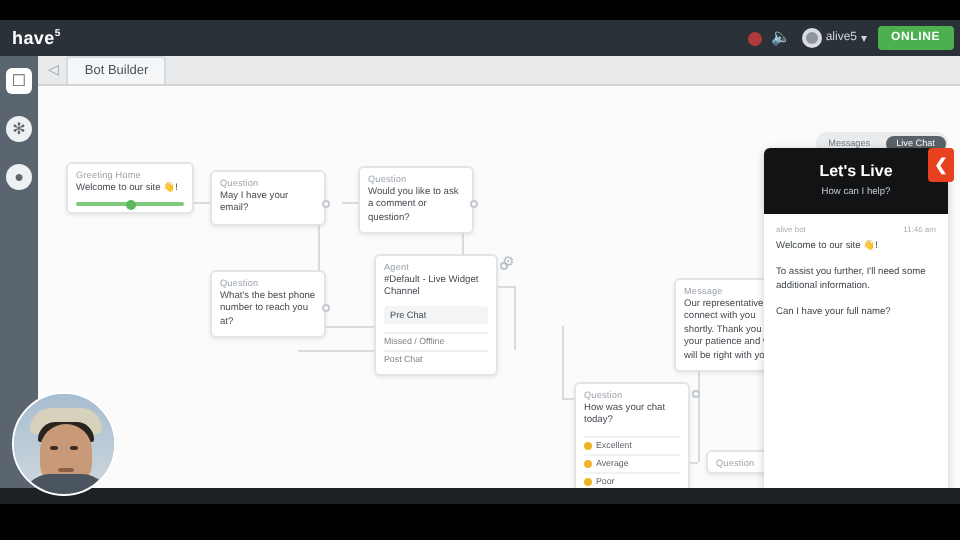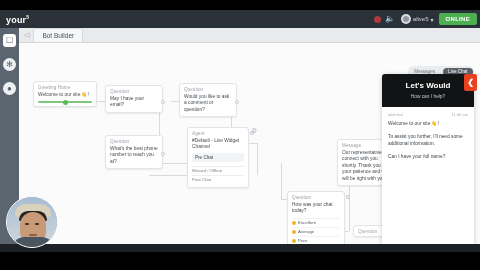--- a/index.html
+++ b/index.html
@@ -169,21 +169,21 @@
 <body>
 
 <div id="screen">
 
   <div class="bar-top"></div>
 
   <div class="app">
 
     <div class="topbar">
       <div class="brand">
-        <span>your</span><sup>5</sup>
+        <span>have</span><sup>5</sup>
       </div>
       <div class="topbar-right">
         <span class="rec-dot"></span>
         <span class="spk">🔈</span>
         <span class="user-chip">
           <span class="avatar-sm"></span>
           <span>alive5</span>
           <span>▾</span>
         </span>
         <span class="online-btn">ONLINE</span>
@@ -298,21 +298,21 @@
         <div class="wtab">
           <span>Messages</span>
         </div>
         <div class="wtab active">
           <span>Live Chat</span>
         </div>
       </div>
 
       <div class="widget">
         <div class="widget-head">
-          <div class="widget-title">Let's Would</div>
+          <div class="widget-title">Let's Live</div>
           <div class="widget-sub">How can I help?</div>
           <span class="widget-x">×</span>
         </div>
         <div class="widget-body">
           <div class="msg-meta">
             <span>alive bot</span>
             <span>11:46 am</span>
           </div>
           <div class="msg">Welcome to our site 👋!</div>
           <div class="msg">To assist you further, I'll need some additional information.</div>

